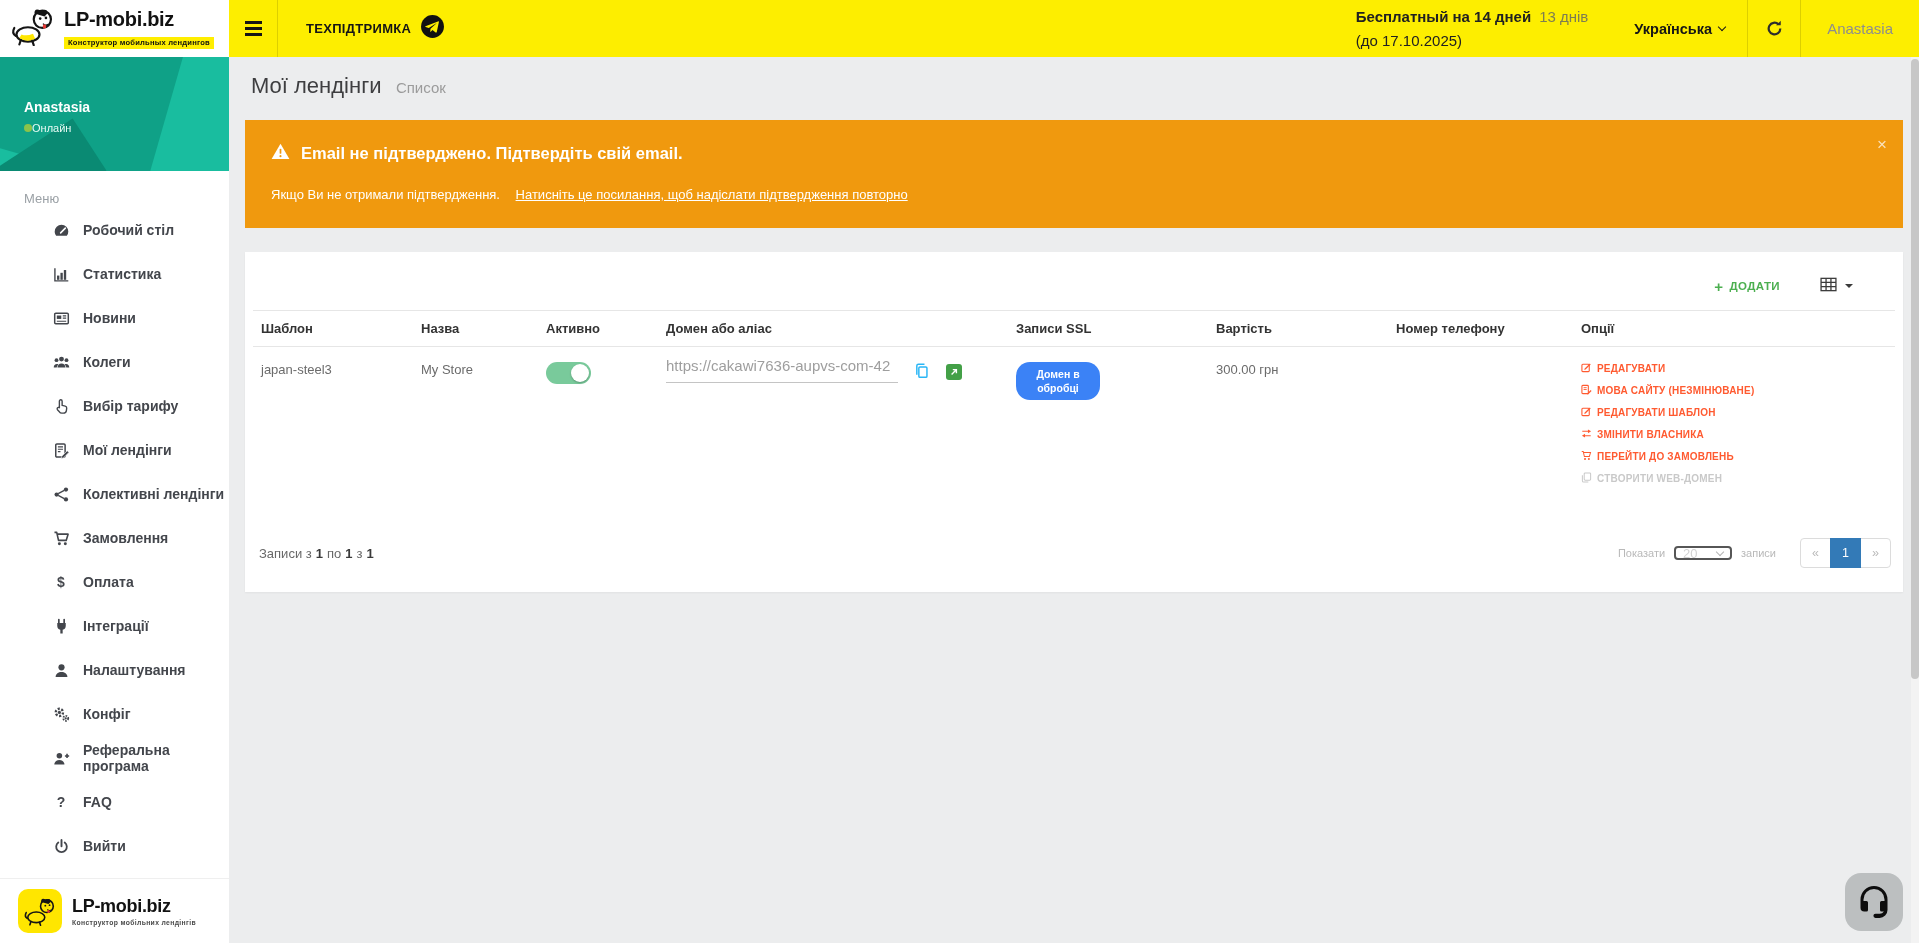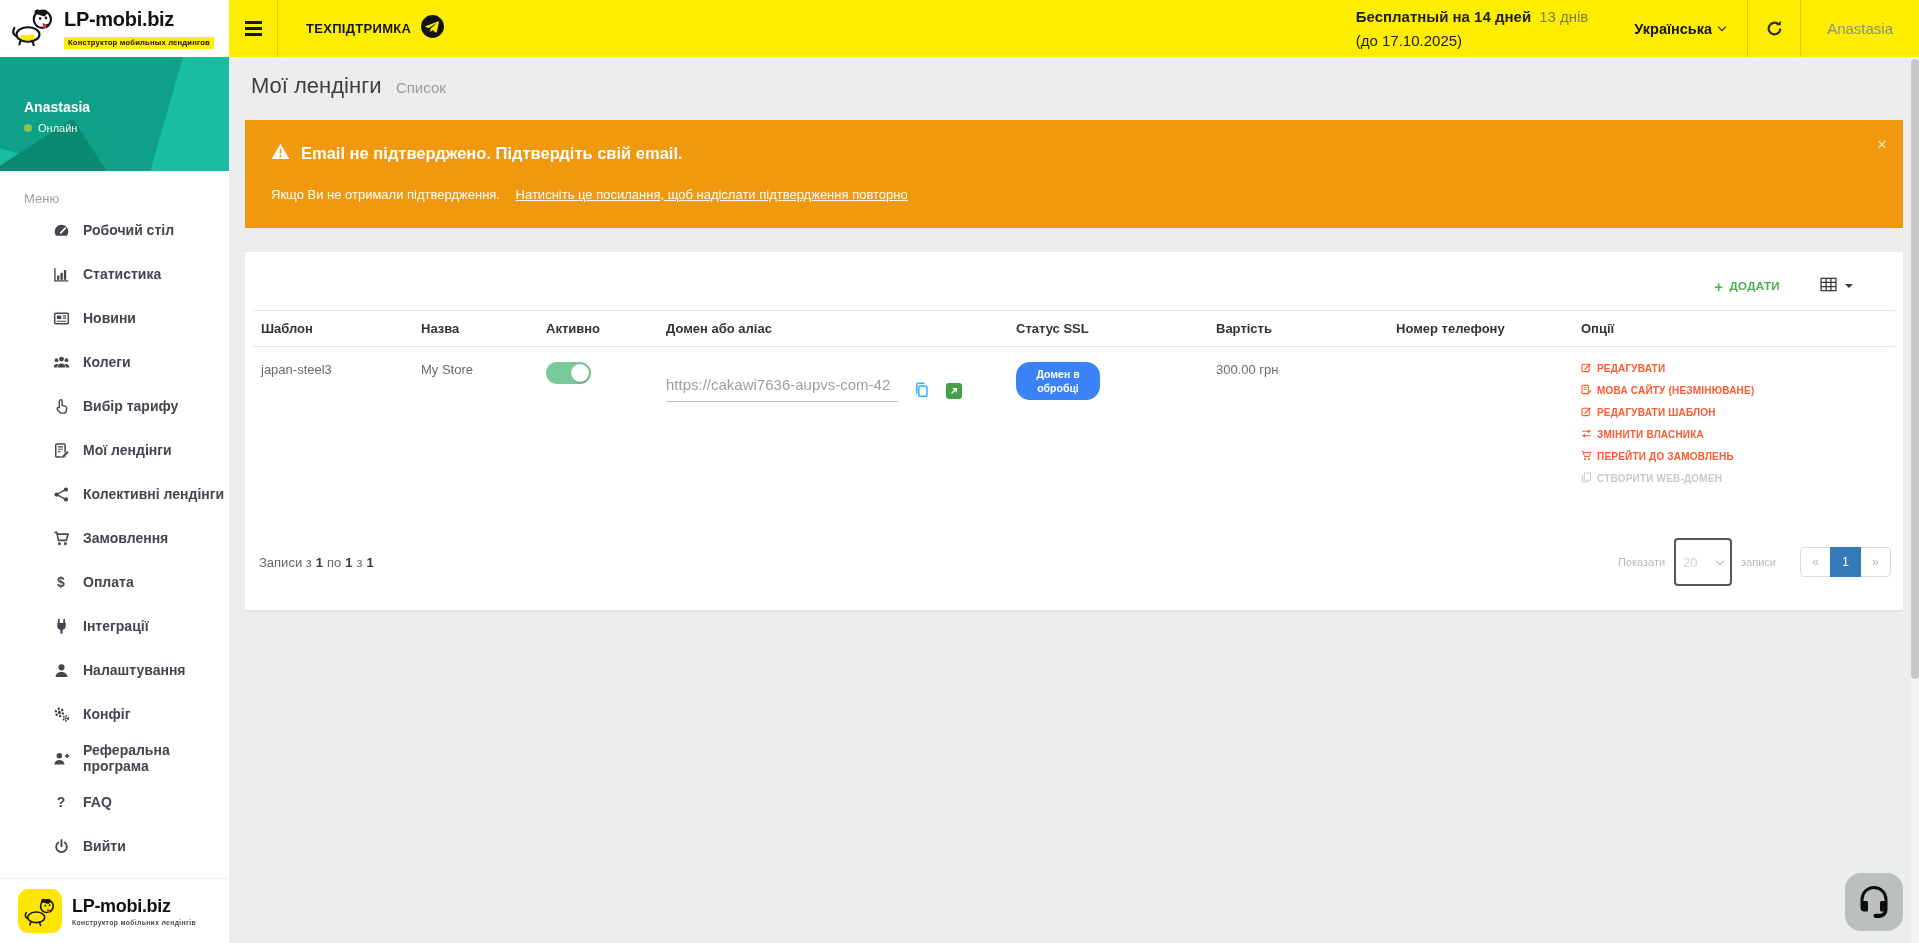--- a/index.html
+++ b/index.html
@@ -26,21 +26,21 @@
   .refresh-btn { width:52px; height:100%; display:flex; align-items:center; justify-content:center; background:none; border:none; cursor:pointer; }
   .tb-user { padding:0 26px; font-size:15px; color:#8d8d8d; cursor:pointer; }
 
   
   .layout { display:flex; height:886px; }
   .sidebar { width:229px; min-width:229px; background:#fff; position:relative; }
   .user-panel { position:relative; height:114px; background:#19bd9f; overflow:hidden; }
   .user-panel::before { content:""; position:absolute; left:-60px; top:-46px; width:230px; height:150px; background:#0fa187; transform:rotate(16deg); }
   .user-panel::after  { content:""; position:absolute; left:-30px; bottom:-40px; width:130px; height:62px; background:#0a8a73; transform:rotate(-33deg); }
   .u-name { position:relative; z-index:2; margin:42px 0 7px 24px; color:#fff; font-size:14px; font-weight:700; }
-  .u-status { position:relative; z-index:2; margin-left:24px; display:flex; align-items:center; gap:6px; color:#e8fbf5; font-size:11px; }
+  .u-status { position:relative; z-index:2; margin-left:24px; display:flex; align-items:center; color:#e8fbf5; font-size:11px; }
   .dot { width:8px; height:8px; border-radius:50%; background:#8bc34a; }
   .menu-label { margin:20px 0 2px 24px; color:#9ba1a6; font-size:13px; }
   .mi { display:flex; align-items:center; gap:13px; height:44px; padding-left:8px; color:#43464c; font-size:14px; font-weight:700; text-decoration:none; cursor:pointer;margin-left:44px; }
   .mi-ico { width:18px; min-width:18px; display:flex; justify-content:center; align-items:center; color:#43464c; }
   .mi-ico.glyph { font-size:14px; font-weight:700; }
   .side-brand { position:absolute; bottom:0; left:0; width:100%; height:64px; background:#fff; display:flex; align-items:center; gap:10px; padding-left:18px; box-shadow:0 -1px 0 #efefef; }
   .tile { width:44px; height:44px; border-radius:10px; background:#ffe600; display:flex; align-items:center; justify-content:center; }
   .sb-title { font-size:18px; font-weight:800; color:#121212; letter-spacing:-.3px; }
   .sb-sub { font-size:6.8px; font-weight:700; color:#4a4a4a; letter-spacing:.35px; margin-top:2px; }
 
@@ -61,33 +61,33 @@
   .add-plus { font-size:15px; line-height:1; }
   .grid-btn { display:flex; align-items:center; gap:8px; background:none; border:none; cursor:pointer; }
   .caret-down { width:0; height:0; border-left:4px solid transparent; border-right:4px solid transparent; border-top:4.5px solid #3a3a3a; }
 
   table { width:100%; border-collapse:collapse; table-layout:fixed; }
   th { font-size:13px; font-weight:700; color:#333; text-align:left; padding:10px 8px; border-top:1px solid #e6e6e6; border-bottom:1px solid #e6e6e6; }
   td { padding:15px 8px 0; vertical-align:top; font-size:13px; color:#6b6b6b; }
   .toggle { display:inline-block; width:45px; height:22px; border-radius:12px; background:#79ca9b; position:relative; cursor:pointer; }
   .toggle .knob { position:absolute; right:2px; top:2px; width:18px; height:18px; border-radius:50%; background:#fff; box-shadow:0 1px 2px rgba(0,0,0,.25); }
   .domain-wrap { display:flex; align-items:flex-end; gap:15px; margin-top:-5px; }
-  .domain-input { width:232px; border:none; border-bottom:1px solid #c4c4c4; font-size:15px; color:#9e9e9e; padding:0 0 8px; background:#fff; font-family:inherit; outline:none;margin-top:19px; }
+  .domain-input { width:232px; border:none; border-bottom:1px solid #c4c4c4; font-size:15px; color:#9e9e9e; padding:0 0 8px; background:#fff; font-family:inherit; outline:none; }
   .icon-btn { background:none; border:none; cursor:pointer; display:flex; margin-bottom:3px; }
   .ssl-badge { display:inline-block; max-width:84px; background:#3b82f6; color:#fff; font-weight:700; font-size:10.5px; line-height:1.35; padding:5px 11px; border-radius:14px; text-align:center; }
   .options { padding-bottom:16px; }
   .opt { display:flex; align-items:center; gap:5px; color:#ff5a30; font-size:10px; font-weight:700; letter-spacing:.2px; margin-bottom:9px; text-decoration:none; cursor:pointer; }
   .opt.disabled { color:#c9c9c9; cursor:default; }
 
   .t-footer { display:flex; justify-content:space-between; align-items:center; padding:28px 4px 20px 6px; }
   .records { display:inline-flex; gap:4px; font-size:13px; color:#686868; }
   .records b { color:#3a3a3a; }
   .pager-zone { display:flex; align-items:center; gap:9px; }
   .muted-lbl { font-size:11px; color:#b9b9b9; }
-  .size-select { width:58px; height:48px; border:2px solid #565656; border-radius:4px; background:#fff; display:flex; align-items:center; justify-content:space-between; padding:0 7px; color:#d2d2d2; font-size:13px; cursor:pointer; }
+  .size-select { width:58px; height:14px; border:2px solid #565656; border-radius:4px; background:#fff; display:flex; align-items:center; justify-content:space-between; padding:0 7px; color:#d2d2d2; font-size:13px; cursor:pointer; }
   .sel-chev { width:6px; height:6px; border-right:1.5px solid #b5b5b5; border-bottom:1.5px solid #b5b5b5; transform:rotate(45deg); margin-top:-3px; }
   .pagination { display:flex; margin-left:16px; }
   .pagination a { min-width:31px; height:30px; border:1px solid #dcdcdc; background:#fff; color:#b9b9b9; display:inline-flex; align-items:center; justify-content:center; font-size:12.5px; margin-left:-1px; text-decoration:none; cursor:pointer; padding:0 9px; }
   .pagination a.first { border-radius:4px 0 0 4px; }
   .pagination a.last { border-radius:0 4px 4px 0; }
   .pagination a.active { background:#337ab7; border-color:#337ab7; color:#fff; z-index:1; }
 
   .chat-btn { position:absolute; right:16px; bottom:12px; width:58px; height:58px; border-radius:16px; background:#bcbfc0; border:none; display:flex; align-items:center; justify-content:center; cursor:pointer; }
   .scrollbar { position:absolute; top:57px; right:0; bottom:0; width:8px; background:#f3f3f3; }
   .scrollbar .thumb { position:absolute; top:2px; right:0; width:8px; height:620px; background:#c7c7c7; border-radius:4px; cursor:pointer; }
@@ -380,21 +380,21 @@
             <col style="width:180px">
             <col style="width:185px">
             <col>
         </colgroup>
         <thead>
           <tr>
             <th>Шаблон</th>
             <th>Назва</th>
             <th>Активно</th>
             <th>Домен або аліас</th>
-            <th>Статус SSL</th>
+            <th>Записи SSL</th>
             <th>Вартість</th>
             <th>Номер телефону</th>
             <th>Опції</th>
           </tr>
         </thead>
         <tbody>
           <tr>
             <td>japan-steel3</td>
             <td>My Store</td>
             <td>

